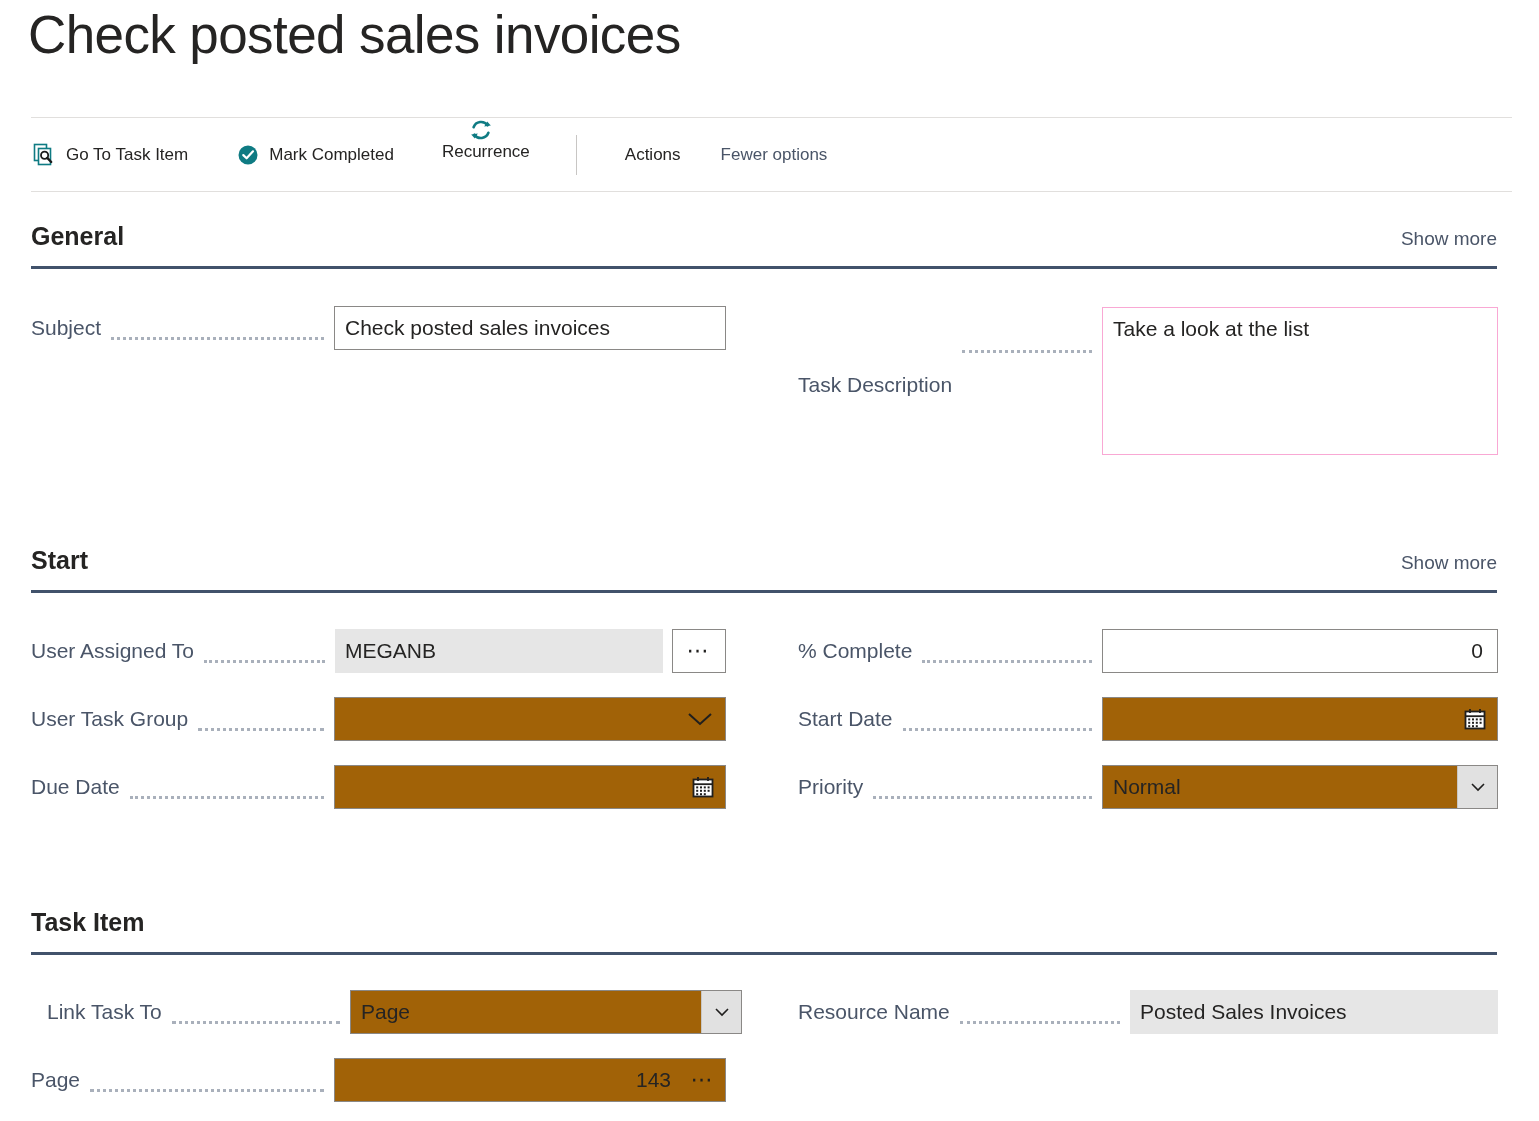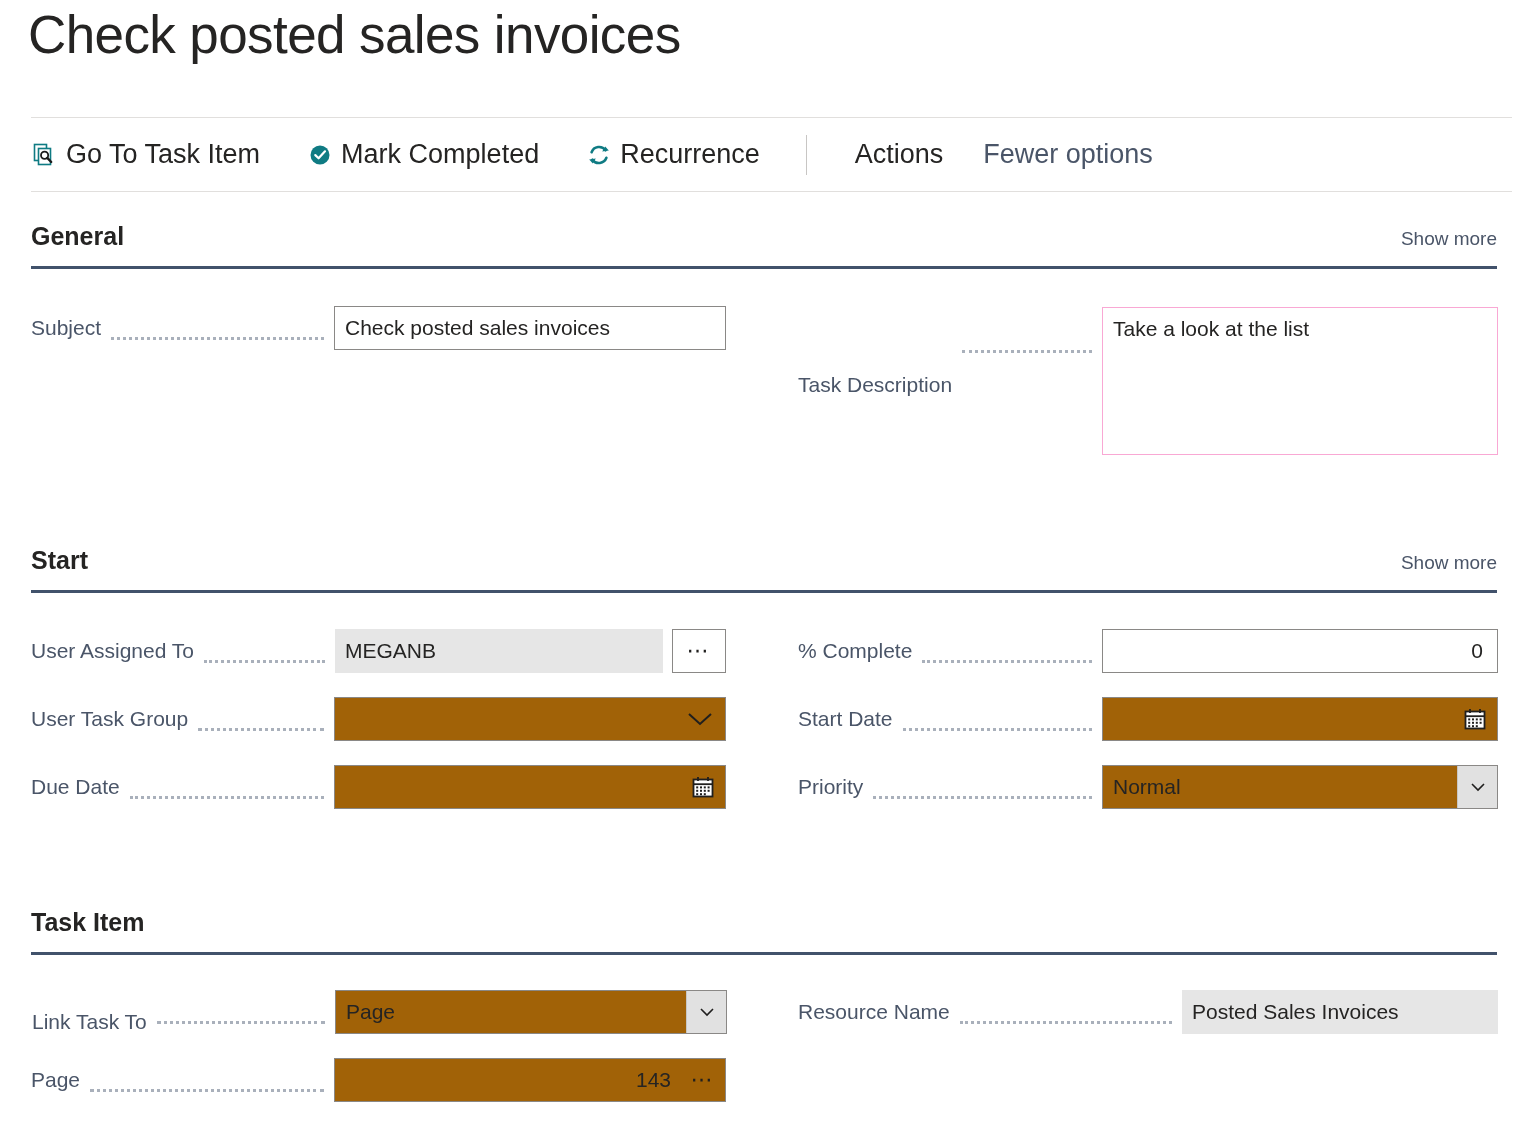--- a/index.html
+++ b/index.html
@@ -43,21 +43,21 @@
   }
   .tb-icon {
     width: 24px; height: 24px;
     margin-right: 9px;
     display: inline-flex;
     align-items: center;
     justify-content: center;
     flex: none;
   }
   .tb-label {
-    font-size: 27px;
+    font-size: 17px;
     color: #252423;
     text-align: center;
   }
   .tb-label.muted { color: #4a5568; }
   .tb-sep {
     width: 1px; height: 40px;
     background: #c8c6c4;
     margin: 0 0 0 0;
     flex: none;
   }
@@ -206,21 +206,21 @@
     <div class="tb-btn" style="margin-left:48px;">
       <span class="tb-icon">
         <svg width="24" height="24" viewBox="0 0 24 24">
           <circle cx="12" cy="12" r="9.5" fill="#0f7b83"></circle>
           <path d="M7.3 12.1 L10.6 15.3 L17 8.3" fill="none" stroke="#ffffff" stroke-width="2.2" stroke-linecap="round" stroke-linejoin="round"></path>
         </svg>
       </span>
       <span class="tb-label">Mark Completed</span>
     </div>
 
-    <div class="tb-btn" style="margin-left:48px;">
+    <div class="tb-btn" style="margin-left:48px;flex-direction:column;">
       <span class="tb-icon">
         <svg width="24" height="24" viewBox="0 0 24 24">
           <path d="M4.6 9.2 A8 8 0 0 1 18.6 7.3" fill="none" stroke="#0f7b83" stroke-width="2.6" stroke-linecap="round"></path>
           <path d="M19.4 14.8 A8 8 0 0 1 5.4 16.7" fill="none" stroke="#0f7b83" stroke-width="2.6" stroke-linecap="round"></path>
           <polygon points="18.2,3.4 21.8,7.6 15.2,8.4" fill="#0f7b83"></polygon>
           <polygon points="5.8,20.6 2.2,16.4 8.8,15.6" fill="#0f7b83"></polygon>
         </svg>
       </span>
       <span class="tb-label">Recurrence</span>
     </div>
@@ -377,21 +377,21 @@
     </span>
   </div>
 
   <div class="group" style="top:908px;">
     <div class="group-head">
       <div class="group-title">Task Item</div>
       <div class="group-rule" style="top:44px;"></div>
     </div>
   </div>
 
-  <div class="field" style="left:32px; top:990px; width:695px;align-items:flex-end;">
+  <div class="field" style="left:47px; top:990px; width:695px;">
     <span class="f-label">Link Task To</span>
     <span class="dots"></span>
     <span class="ctl-wrap">
       <span class="select-shell" style="width:392px;">
         <span class="select-val">Page</span>
         <span class="dd-btn">
           <svg class="caret-sm" width="16" height="10" viewBox="0 0 16 10">
             <path d="M2 2 L8 8 L14 2" fill="none" stroke="#201f1e" stroke-width="1.6"></path>
           </svg>
         </span>
@@ -409,17 +409,17 @@
           <span class="ellipsis">⋯</span>
         </span>
       </span>
     </span>
   </div>
 
   <div class="field" style="left:798px; top:990px; width:700px;">
     <span class="f-label">Resource Name</span>
     <span class="dots"></span>
     <span class="ctl-wrap">
-      <span class="input readonly" style="width:316px;">Posted Sales Invoices</span>
+      <span class="input readonly" style="width:368px;">Posted Sales Invoices</span>
     </span>
   </div>
 
 </div>
 
 </body></html>

